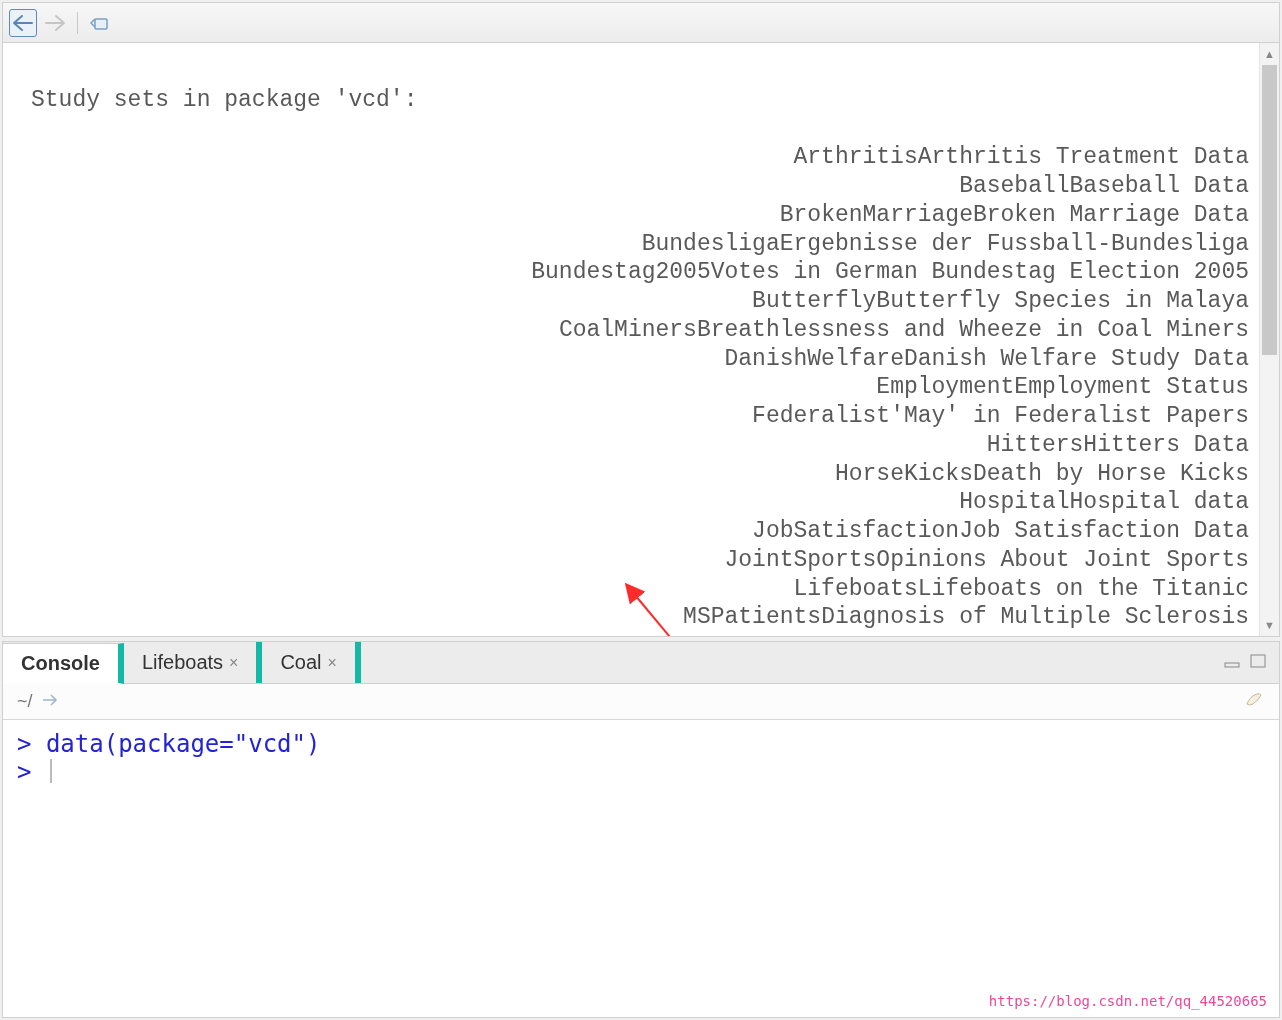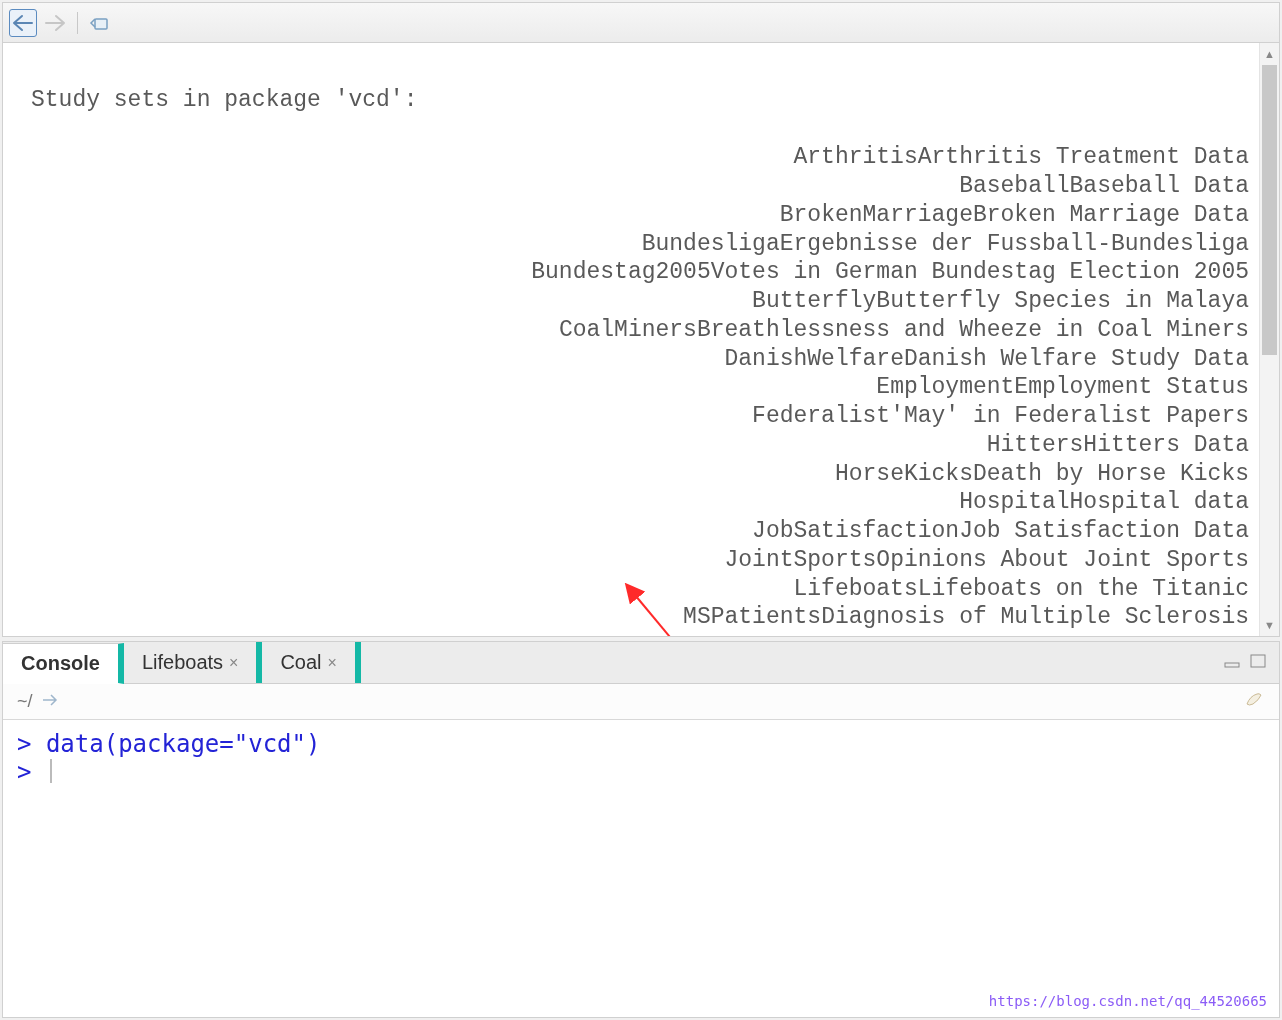--- a/index.html
+++ b/index.html
@@ -148,21 +148,21 @@
 .arrow-svg {
   position: absolute;
   pointer-events: none;
 }
 
 .watermark {
   position: absolute;
   right: 12px;
   bottom: 8px;
   font-size: 14px;
-  color: #8b5cf6;
+  color: #ec4899;
 }
 
 .dataset-line { display:block;text-align:right; }
 .dataset-name { display:inline-block; width: 22ch; }
 </style>
 </head>
 <body>
 
 <div class="help-pane">
   <div class="help-toolbar">

